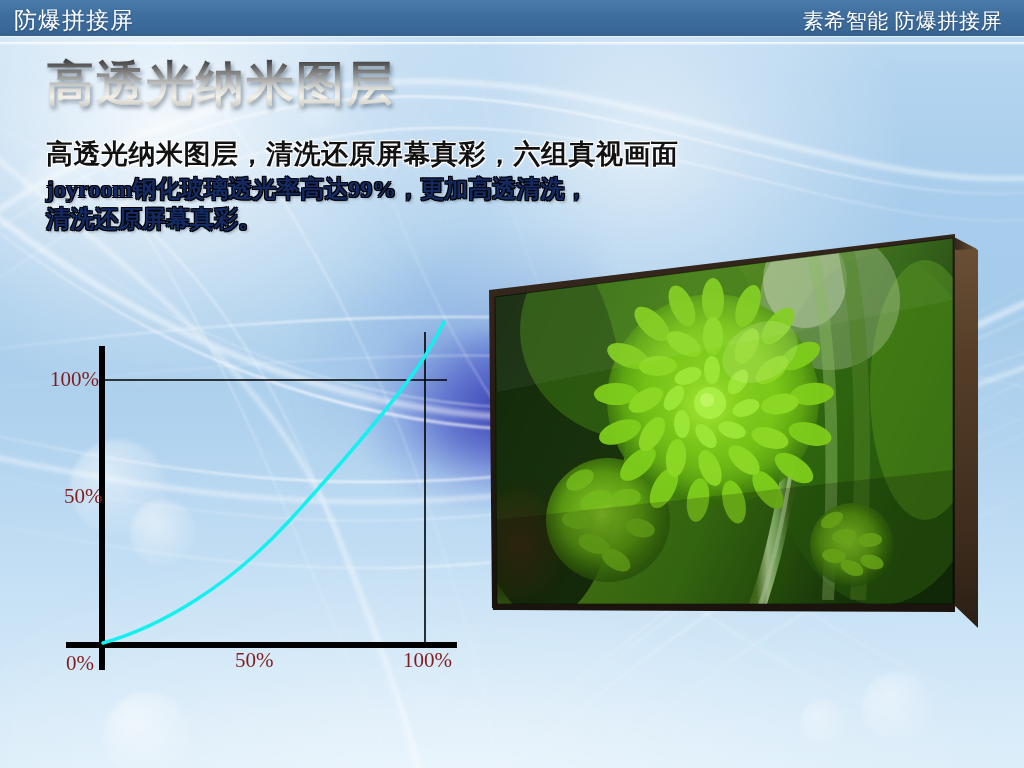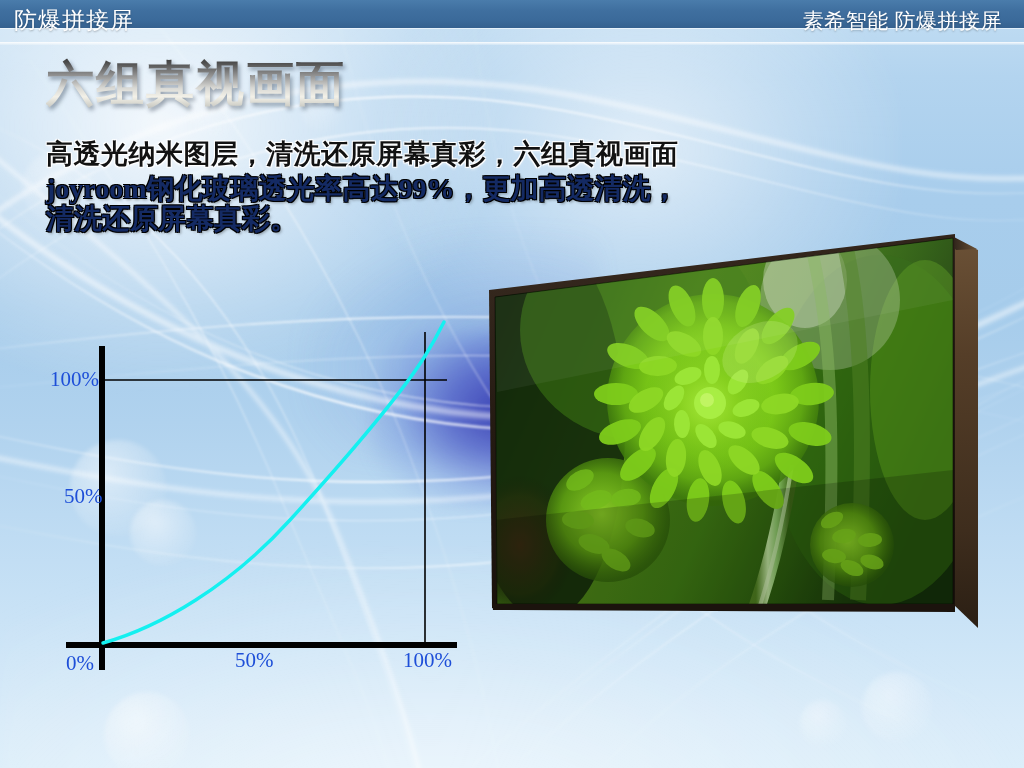--- a/index.html
+++ b/index.html
@@ -106,21 +106,21 @@
         rgba(255,255,255,0.18) 52%,
         rgba(255,255,255,0.06) 74%,
         rgba(255,255,255,0) 100%);
     filter: blur(2px);
   }
 
   
   .header {
     position: absolute;
     left: 0; top: 0;
-    width: 1024px; height: 28px;
+    width: 1024px; height: 36px;
     background: linear-gradient(to bottom, #4a7cab 0%, #3f6f9f 38%, #3b6a9a 72%, #35618f 100%);
     box-shadow: 0 1px 0 rgba(255,255,255,0.55);
     box-sizing: border-box;
   }
   .header-title {
     position: absolute;
     left: 14px; top: 5px;
     font-size: 23px;
     color: #ffffff;
     letter-spacing: 1px;
@@ -183,21 +183,21 @@
       -1px -1px 0 rgba(255,255,255,0.95),
        1px -1px 0 rgba(255,255,255,0.85),
       -1px  1px 0 rgba(255,255,255,0.85),
        1px  1px 0 rgba(255,255,255,0.95),
        0    2px 3px rgba(255,255,255,0.6);
   }
   .body-para {
     position: absolute;
     left: 46px; top: 174px;
     width: 620px;
-    font-size: 28px;
+    font-size: 24px;
     font-weight: bold;
     line-height: 30px;
     color: #142a63;
     font-family: "Liberation Serif", "DejaVu Serif", serif;
     text-shadow:
       -1px -1px 0 #000,
        1px -1px 0 #000,
       -1px  1px 0 #000,
        1px  1px 0 #000,
        2px  2px 3px rgba(0,0,0,0.35);
@@ -209,21 +209,21 @@
     position: absolute;
     left: 0; top: 0;
     width: 1024px; height: 768px;
     pointer-events: none;
   }
   .chart svg { display: block; }
   .tick-label {
     position: absolute;
     font-family: "Liberation Serif", "DejaVu Serif", serif;
     font-size: 21px;
-    color: #1d4ed8;
+    color: #7f1d1d;
     white-space: nowrap;
   }
 
   
   .panel {
     position: absolute;
     left: 0; top: 0;
     width: 1024px; height: 768px;
     pointer-events: none;
   }
@@ -486,20 +486,20 @@
       <polygon points="492,604 955,604 955,612 493,610" fill="#1b130d"></polygon>
     </svg>
   </div>
 
   <div class="header">
     <div class="header-title">防爆拼接屏</div>
     <div class="header-slogan">素希智能  防爆拼接屏</div>
   </div>
   <div class="header-underline"></div>
 
-  <div class="main-title">六组真视画面</div>
+  <div class="main-title">高透光纳米图层</div>
   <div class="body-line-1">高透光纳米图层，清洗还原屏幕真彩，六组真视画面</div>
   <div class="body-para">
     <span class="ln">joyroom钢化玻璃透光率高达99%，更加高透清洗，</span>
     <span class="ln">清洗还原屏幕真彩。</span>
   </div>
 
 </div>
 
 </body></html>

